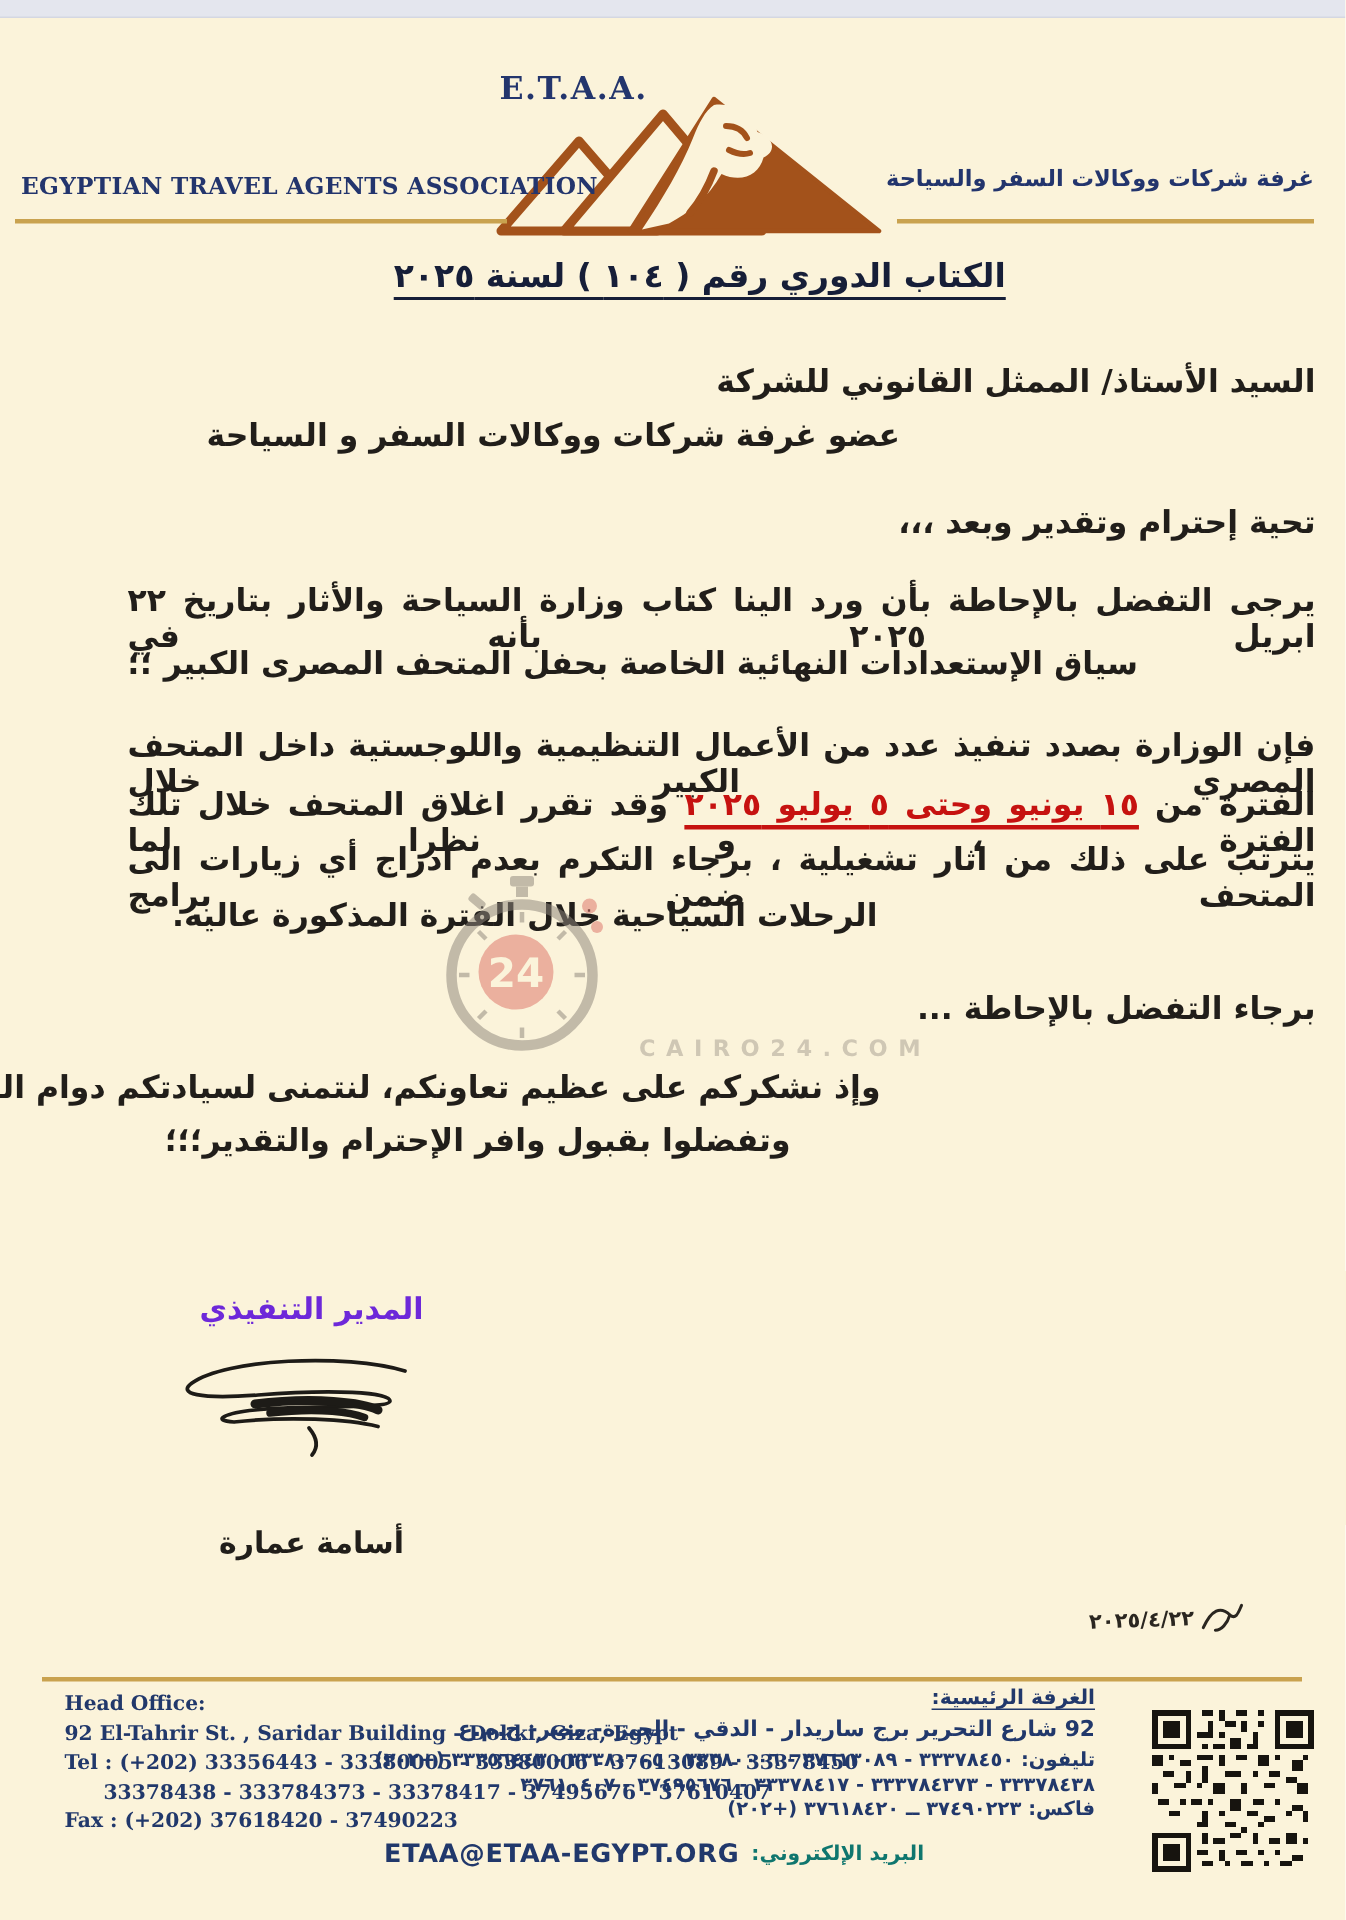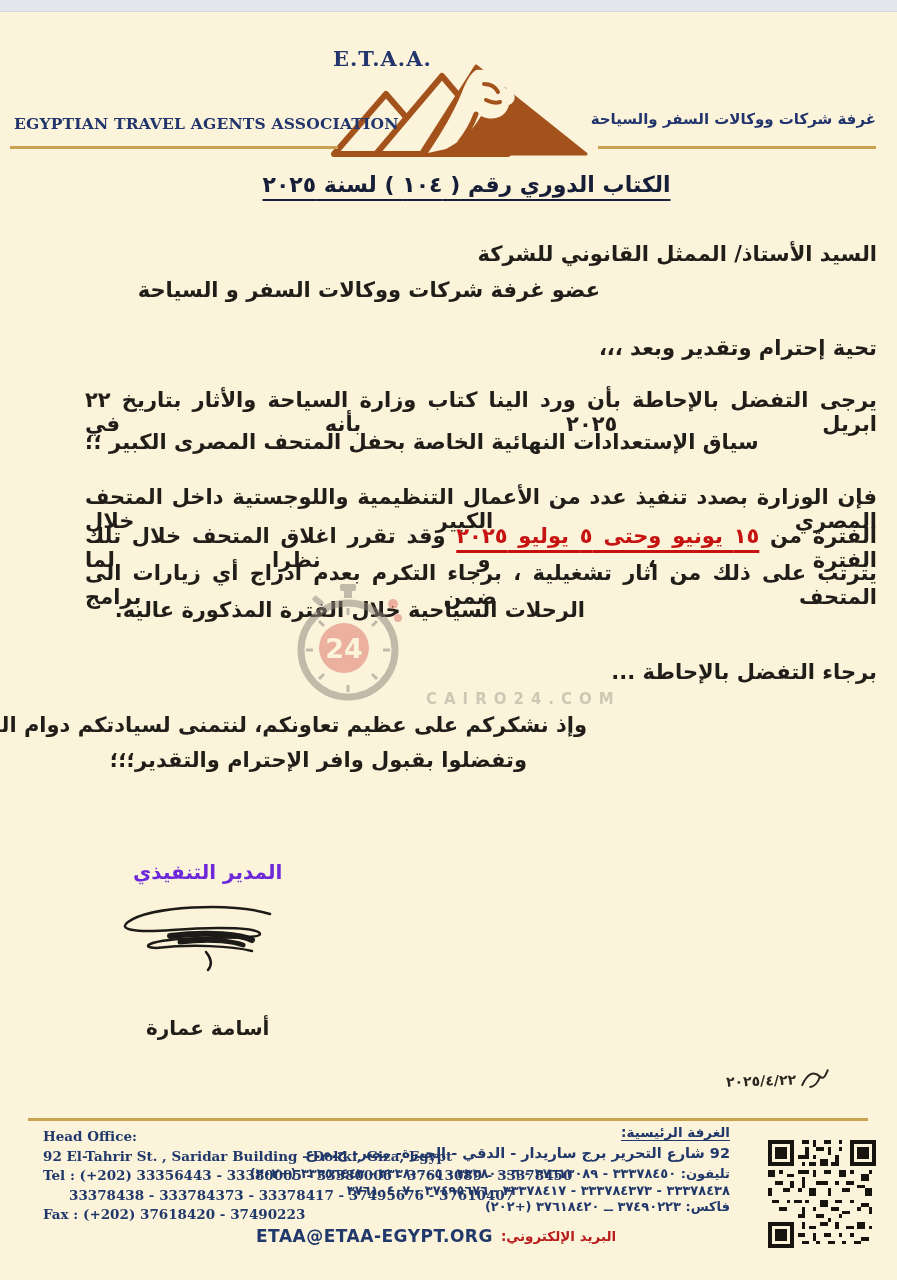--- a/index.html
+++ b/index.html
@@ -52,21 +52,21 @@
   .ft-en{position:absolute;left:28px;top:1127px;color:#21386b;font-family:"DejaVu Serif",serif;
          font-weight:bold;font-size:13.5px;line-height:19.5px;white-space:nowrap;margin-left:15px;}
   .ft-en .indent{padding-left:26px;}
   .ft-ar{position:absolute;right:167px;top:1124px;direction:rtl;text-align:right;color:#21386b;
          font-weight:bold;font-size:13px;line-height:16.5px;white-space:nowrap;margin-left:30px;}
   .ft-ar .hd{font-size:13.5px;text-decoration:underline;text-underline-offset:3px;margin-bottom:4px;}
   .ft-ar .addr{font-size:14.5px;margin-bottom:5px;}
   .ft-ar .tel2{padding-left:28px;}
   .email-row{position:absolute;left:256px;top:1226px;display:flex;align-items:center;gap:8px;}
   .email-addr{color:#21386b;font-weight:bold;font-size:17px;letter-spacing:.5px;}
-  .email-label{color:#b91c1c;font-weight:bold;font-size:13.5px;direction:rtl;}
+  .email-label{color:#0f766e;font-weight:bold;font-size:13.5px;direction:rtl;}
   .qr{position:absolute;left:768px;top:1138px;}
 </style>
 </head>
 <body>
 
 <div class="page">
   <div class="top-strip"></div>
 
   <div class="acronym">E.T.A.A.</div>
   <div class="logo">

